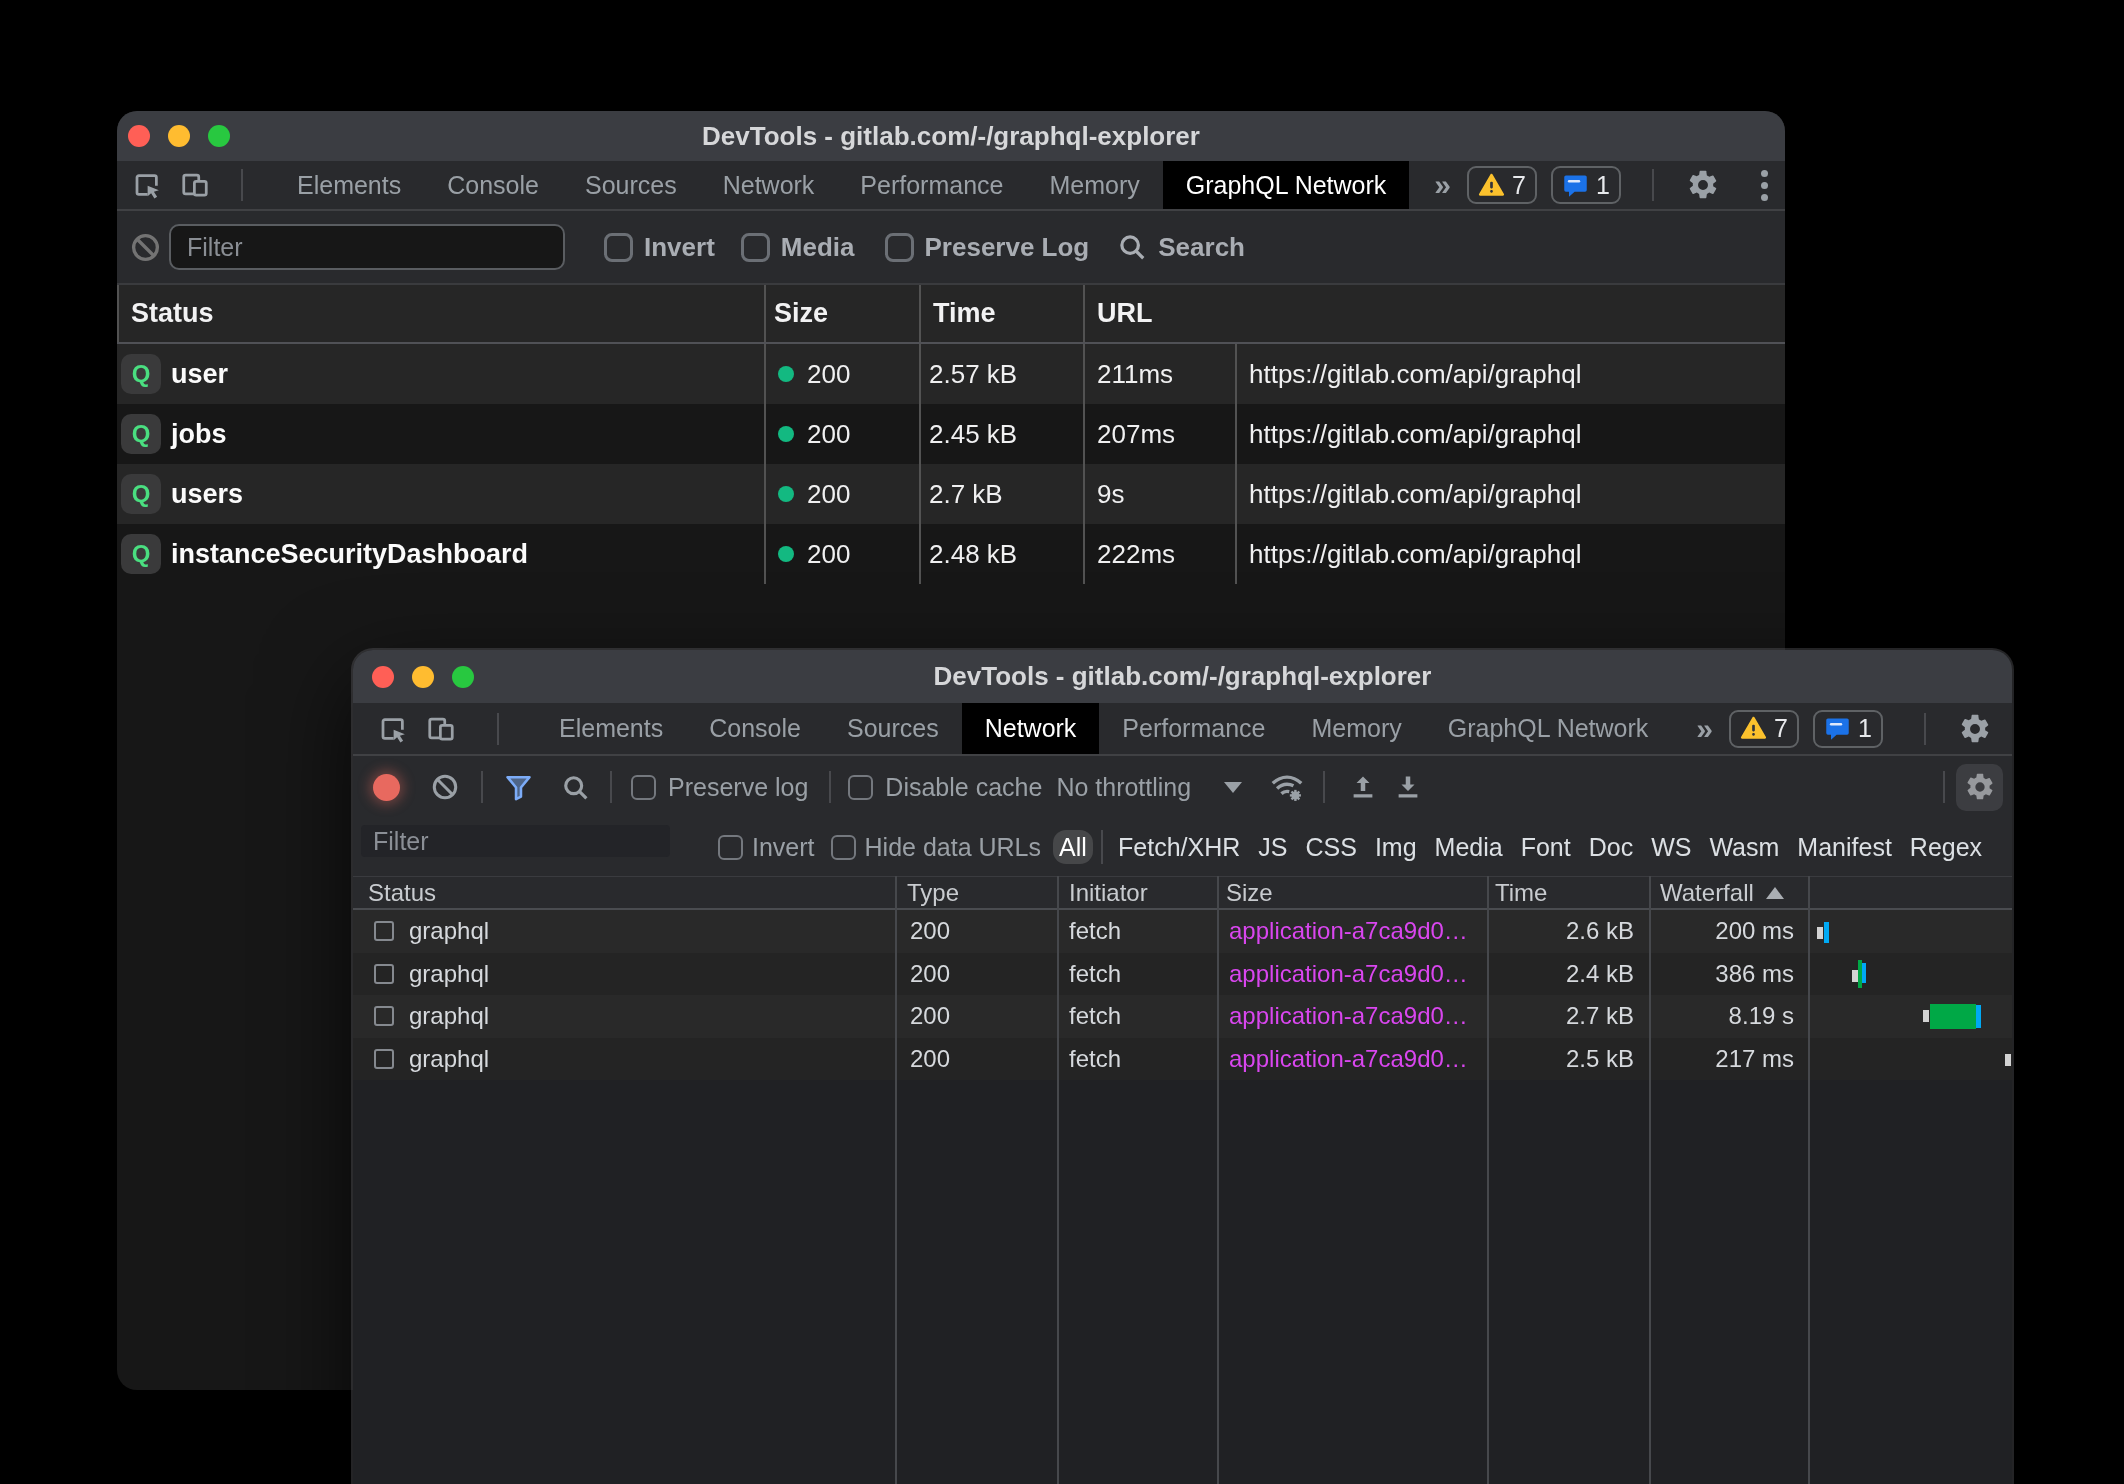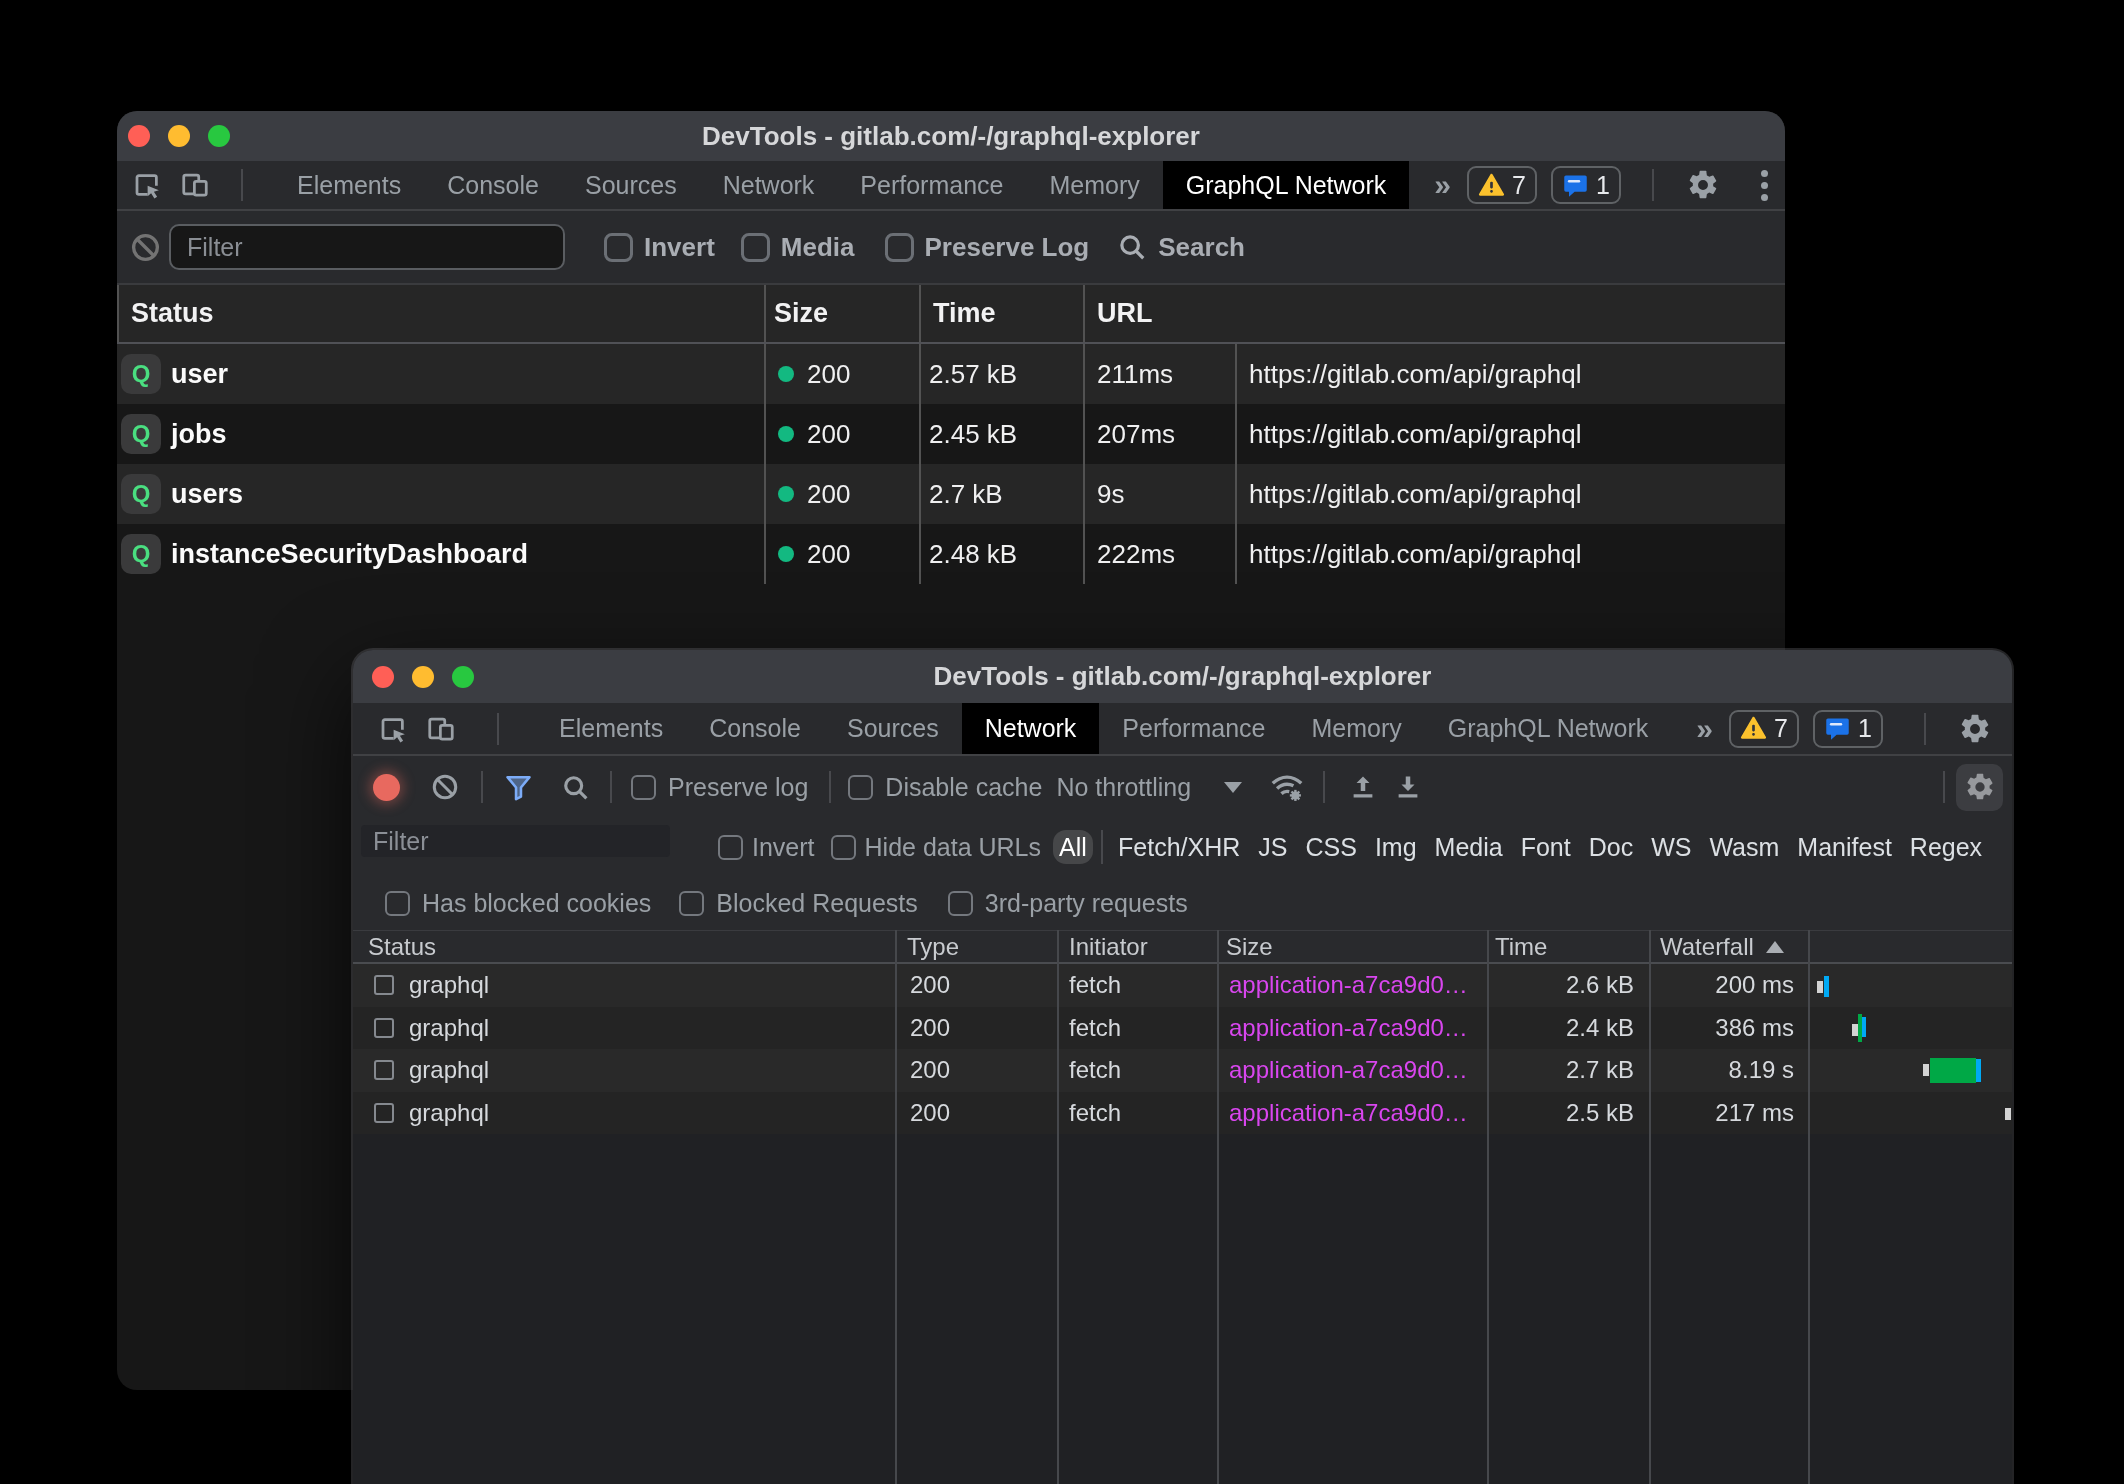--- a/index.html
+++ b/index.html
@@ -427,28 +427,20 @@
           <span class="chip">Img</span>
           <span class="chip">Media</span>
           <span class="chip">Font</span>
           <span class="chip">Doc</span>
           <span class="chip">WS</span>
           <span class="chip">Wasm</span>
           <span class="chip">Manifest</span>
           <span class="chip">Regex</span>
         </div>
       </div>
-      <div class="netchecks">
-        <span class="netcb"></span>
-        <span class="netlabel">Has blocked cookies</span>
-        <span class="netcb gap-blocked"></span>
-        <span class="netlabel">Blocked Requests</span>
-        <span class="netcb gap-3rd"></span>
-        <span class="netlabel">3rd-party requests</span>
-      </div>
     </div>
     <div class="nettable">
       <div class="netheader">
         <div class="nh h-status">Status</div>
         <div class="nh">Type</div>
         <div class="nh">Initiator</div>
         <div class="nh h-size">Size</div>
         <div class="nh h-time">Time</div>
         <div class="nh h-waterfall">
             <span>Waterfall</span>

